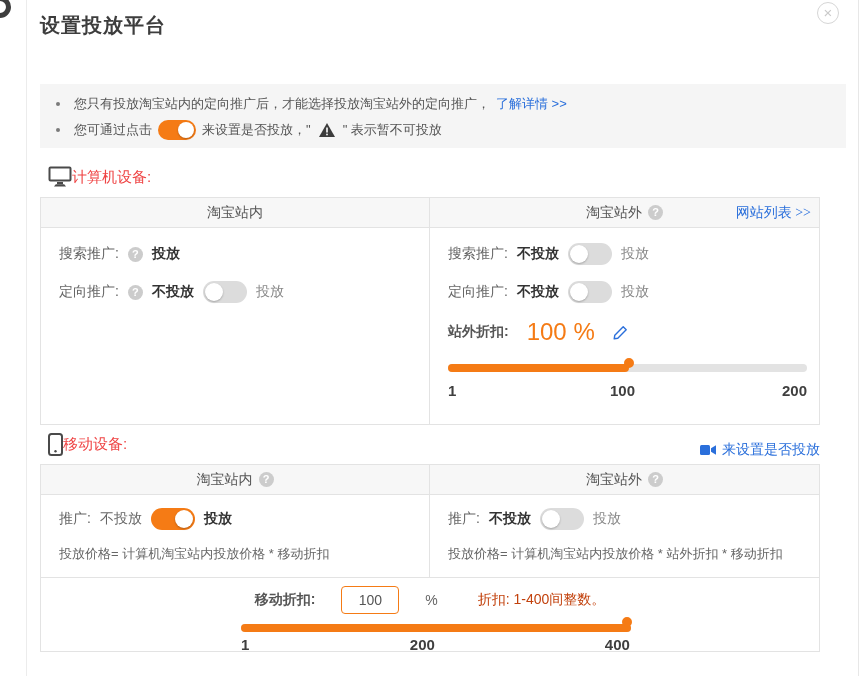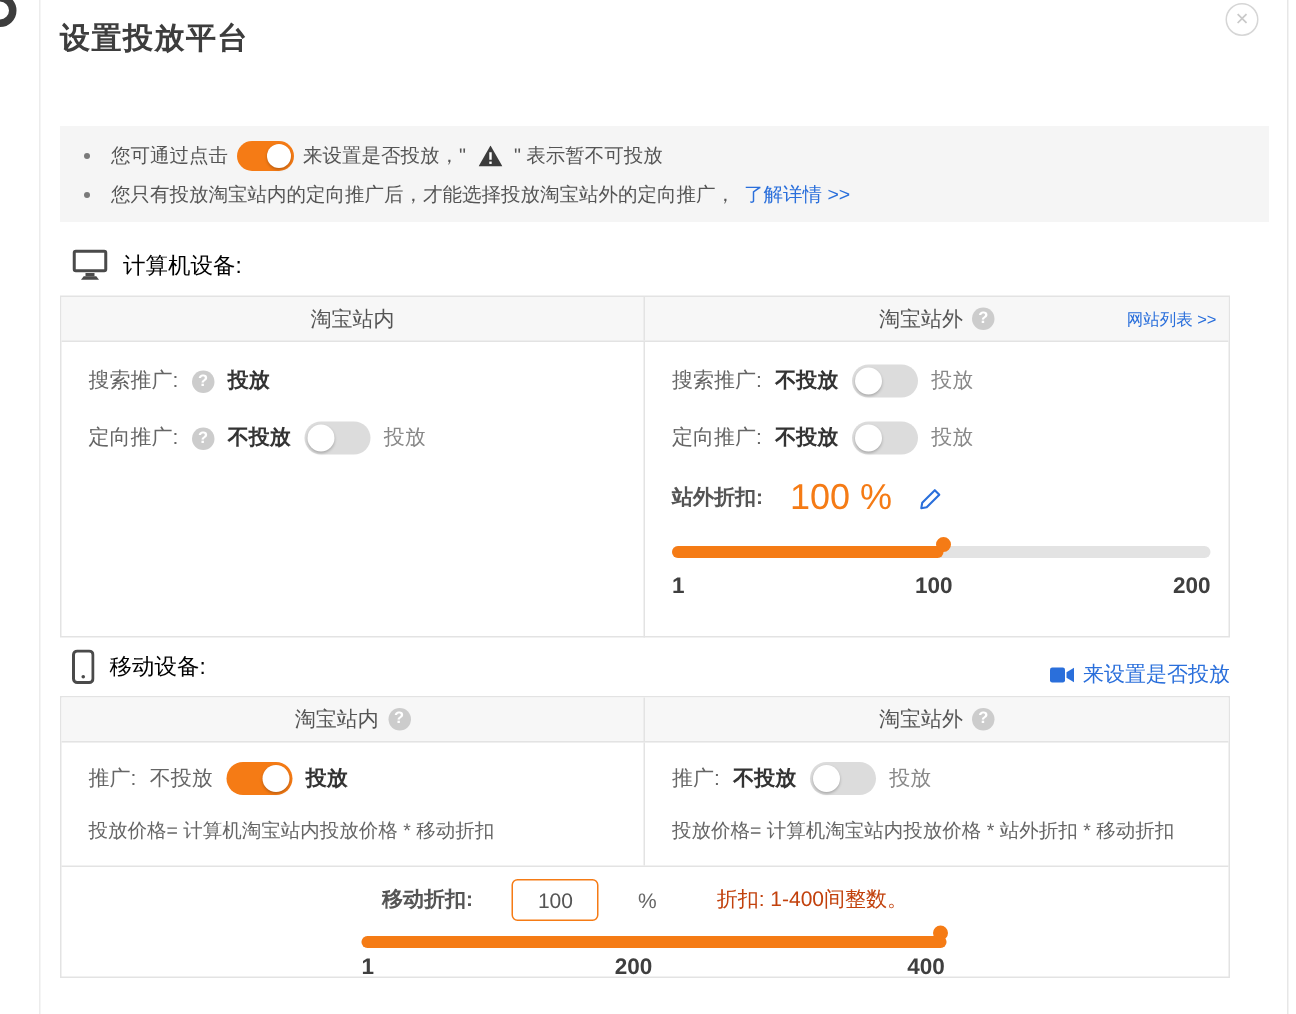--- a/index.html
+++ b/index.html
@@ -30,32 +30,32 @@
   .toggle .knob { position:absolute; top:2px; border-radius:50%; background:#fff;
                   box-shadow:0 1px 2px rgba(0,0,0,.25); }
   .toggle.sm { width:38px; height:20px; } .toggle.sm .knob { width:16px; height:16px; }
   .toggle.md { width:44px; height:22px; } .toggle.md .knob { width:18px; height:18px; }
   .toggle.on  { background:#f57b15; } .toggle.on  .knob { right:2px; }
   .toggle.off { background:#dcdcdc; } .toggle.off .knob { left:2px; }
 
   .warn-icon { flex:none; display:inline-flex; margin:0 2px; }
 
   
-  .section-head { position:absolute; left:48px; display:flex; align-items:center; gap:10px;
-                  font-size:15px; color:#000000; }
+  .section-head { position:absolute; left:48px; display:flex; align-items:center; 
+                  font-size:15px; color:#ef4444; }
   .tips-link { position:absolute; right:44px; top:441px; display:flex; align-items:center; gap:5px;
                font-size:14px; color:#2a6fdb; cursor:pointer; }
 
   
   .tbl { position:absolute; left:40px; width:780px; border:1px solid #e3e3e3; background:#fff; }
   .t-header { display:flex; height:30px; background:#f7f7f7; border-bottom:1px solid #e3e3e3; }
   .t-hcell { width:50%; position:relative; display:flex; align-items:center; justify-content:center;
              gap:6px; font-size:14px; color:#555; }
   .t-hcell.bdr { border-right:1px solid #e3e3e3; }
-  .hdr-link { position:absolute; right:8px; top:50%; transform:translateY(-50%); font-size:11px; }
+  .hdr-link { position:absolute; right:8px; top:50%; transform:translateY(-50%); font-size:14px;font-family:Liberation Serif, serif; }
   .t-body { display:flex; }
   .t-cell { width:50%; padding:14px 0 0 18px; font-size:14px; color:#666; }
   .t-cell.bdr { border-right:1px solid #e3e3e3; }
 
   .row { display:flex; align-items:center; height:24px; margin-bottom:14px; gap:9px; white-space:nowrap; }
   .lbl { color:#666; }
   .val-bold { color:#333; font-weight:bold; }
   .val-dim  { color:#888; }
   .q-icon { width:15px; height:15px; border-radius:50%; background:#ccc; color:#fff; flex:none;
             font-size:11px; line-height:15px; text-align:center; font-weight:bold; cursor:pointer; }
@@ -104,41 +104,41 @@
   <div class="edge-line-left"></div>
   <div class="edge-line-right"></div>
 
   <div class="close-btn">
     <span>×</span>
   </div>
 
   <h1 class="page-title">设置投放平台</h1>
 
   <div class="notice">
+    <div class="notice-line">
+      <span class="bullet"></span>
+      <span>您只有投放淘宝站内的定向推广后，才能选择投放淘宝站外的定向推广，</span>
+      <a class="link">了解详情 &gt;&gt;</a>
+    </div>
     <div class="notice-line">
       <span class="bullet"></span>
       <span>您可通过点击</span>
       <span class="toggle sm on">
           <span class="knob"></span>
         </span>
       <span>来设置是否投放，"</span>
       <span class="warn-icon">
         <svg width="16" height="14" viewBox="0 0 16 14">
             <path d="M8 0 L16 14 L0 14 Z" fill="#3c3c3c"></path>
             <rect x="7.2" y="4.5" width="1.6" height="5" fill="#fff"></rect>
             <rect x="7.2" y="10.7" width="1.6" height="1.6" fill="#fff"></rect>
           </svg>
       </span>
       <span>" 表示暂不可投放</span>
     </div>
-    <div class="notice-line">
-      <span class="bullet"></span>
-      <span>您只有投放淘宝站内的定向推广后，才能选择投放淘宝站外的定向推广，</span>
-      <a class="link">了解详情 &gt;&gt;</a>
-    </div>
   </div>
 
   <div class="section-head" style="top:166px;">
     <span>
       <svg width="24" height="22" viewBox="0 0 24 22">
           <rect x="1.5" y="1.5" width="21" height="13" rx="1" fill="none" stroke="#4a4a4a" stroke-width="2"></rect>
           <rect x="9" y="16" width="6" height="2.2" fill="#4a4a4a"></rect>
           <path d="M6 20.5 H18 L16.2 18.2 H7.8 Z" fill="#4a4a4a"></path>
         </svg>
     </span>

